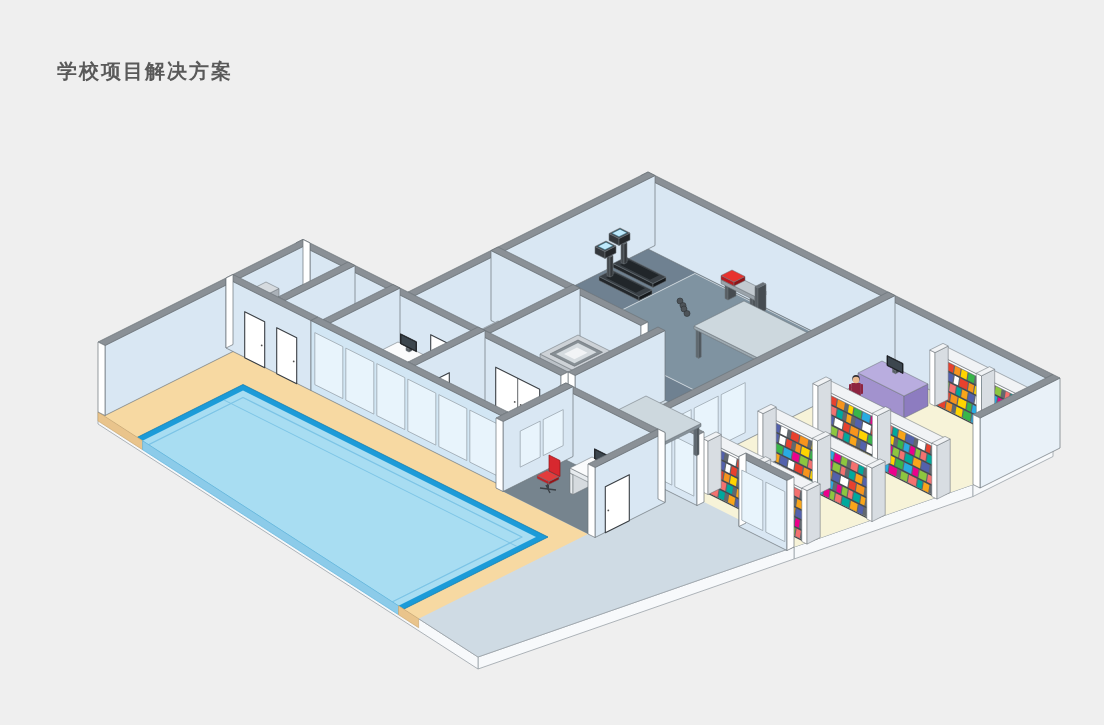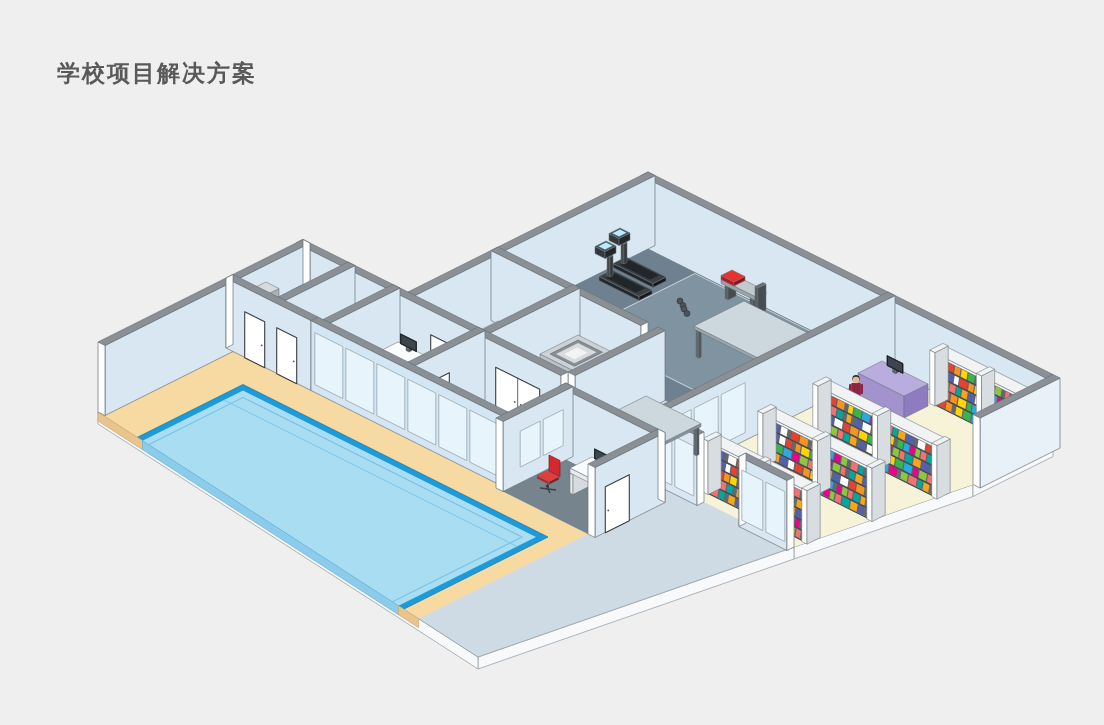--- a/index.html
+++ b/index.html
@@ -1,18 +1,18 @@
 <!DOCTYPE html>
 <html><head>
 <meta charset="utf-8">
 <style>
   html,body{margin:0;padding:0;}
   .stage{position:relative;width:1104px;height:725px;background:#efefef;overflow:hidden;
          font-family:"Liberation Sans","DejaVu Sans",sans-serif;}
-  .title{position:absolute;left:57px;top:58px;margin:0;font-size:23px;font-weight:bold;
+  .title{position:absolute;left:57px;top:58px;margin:0;font-size:20px;font-weight:bold;
          letter-spacing:2px;color:#595959;}
   svg{position:absolute;left:0;top:0;}
 </style>
 </head>
 <body>
 
 <div class="stage" style="background: rgb(239, 239, 239);">
   <h1 class="title" style="color: rgb(89, 89, 89);">学校项目解决方案</h1>
   <svg id="scene" width="1104" height="725" viewBox="0 0 1104 725">
       <g>

